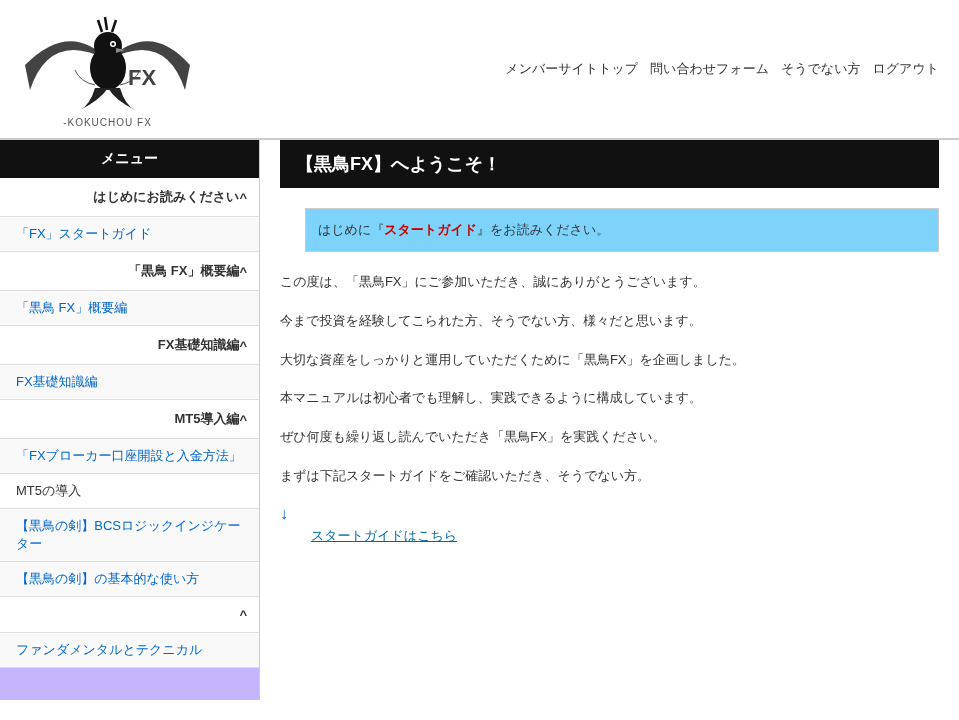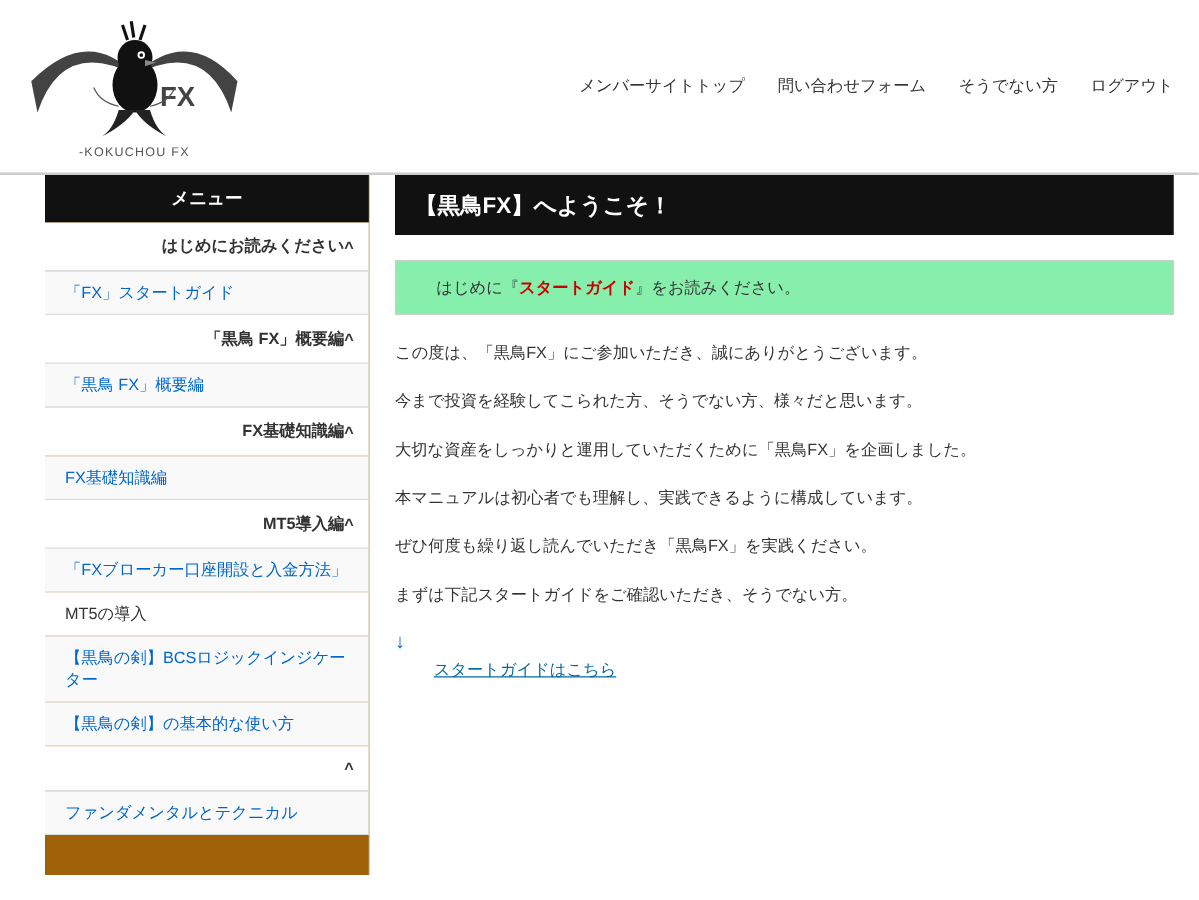--- a/index.html
+++ b/index.html
@@ -22,21 +22,21 @@
     .logo-subtitle {
       font-size: 10px;
       color: #555;
       letter-spacing: 1px;
       margin-top: 2px;
     }
 
     
     #nav {
       display: flex;
-      gap: 26px;
+      gap: 12px;
       align-items: center;
       justify-content: flex-end;
     }
     .nav-item {
       font-size: 13px;
       color: #333;
       cursor: pointer;
       white-space: nowrap;
     }
 
@@ -45,22 +45,21 @@
       display: flex;
       width: 100%;
       min-height: 560px;
     }
 
     
     #sidebar {
       width: 260px;
       min-width: 260px;
       border-right: 1px solid #ccc;
-      background: #a16207;
-      margin-left: 36px;
+      background: #c4b5fd;
     }
     .sidebar-title {
       background: #111;
       color: #fff;
       text-align: center;
       padding: 10px;
       font-size: 14px;
       font-weight: bold;
     }
     .sidebar-section-header {
@@ -103,25 +102,26 @@
     .main-title-bar {
       background: #111;
       color: #fff;
       padding: 12px 16px;
       font-size: 18px;
       font-weight: bold;
       margin-bottom: 20px;
     }
     .notice-box {
       border: 1px solid #ccc;
-      padding: 12px 32px;
+      padding: 12px 12px;
       margin-bottom: 20px;
       font-size: 13px;
       color: #333;
-      background: #86efac;
+      background: #7dd3fc;
+      margin-left: 25px;
     }
     .notice-box span.highlight {
       color: #cc0000;
       font-weight: bold;
     }
     .content-paragraph {
       margin-bottom: 18px;
       font-size: 13px;
       line-height: 1.6;
       color: #333;

